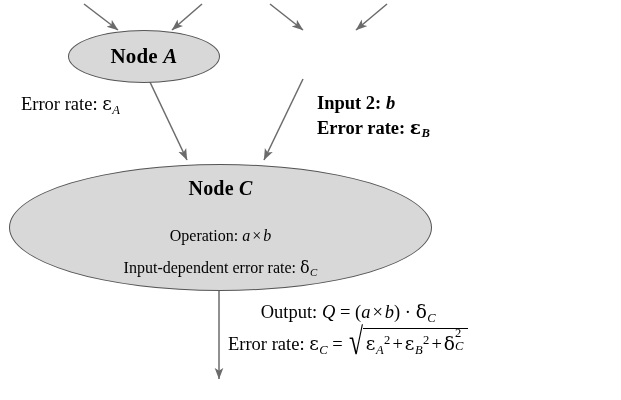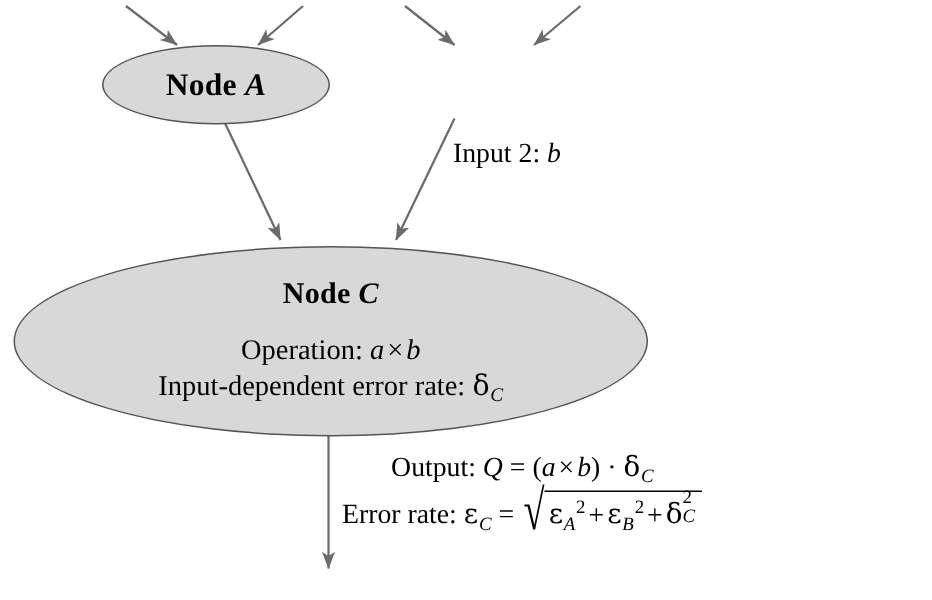--- a/index.html
+++ b/index.html
@@ -57,34 +57,34 @@
   }
   .node-title .ital {
     font-style: italic;
     font-weight: bold;
   }
   #node-c .node-title {
     font-size: 20px;
     margin-bottom: 14px;
   }
   .c-line {
-    font-size: 19px;
+    font-size: 16px;
     white-space: nowrap;
-    margin-top: 2px;
+    margin-top: 14px;
   }
   .label-block {
     position: absolute;
     font-size: 18.5px;
     line-height: 1.28;
     white-space: nowrap;
     z-index: 3;
     color: #000000;
   }
   #label-input1 { left: 21px;  top: 92px; }
-  #label-input2 { left: 302px; top: 92px; }
+  #label-input2 { left: 317px; top: 92px; font-weight: bold; }
   #label-output {
     left: 228px;
     top: 298px;
     line-height: 1.55;
     text-align: center;
   }
   .it { font-style: italic; }
   .gk { font-style: normal; font-family: "DejaVu Serif", serif; }
   .sub {
     font-size: 0.68em;
@@ -183,26 +183,34 @@
       <span>Operation:</span>
       <span class="it">a</span><span class="op">×</span><span class="it">b</span>
     </div>
     <div class="c-line">
       <span>Input-dependent error rate:</span>
       <span class="gk">δ</span><span class="sub">C</span>
     </div>
   </div>
 
   <div id="label-input1" class="label-block">
+    <div>
+      <span>Error rate:</span>
+      <span class="gk">ε</span><span class="sub">A</span>
+    </div>
   </div>
 
   <div id="label-input2" class="label-block">
     <div>
       <span>Input 2:</span>
       <span class="it">b</span>
+    </div>
+    <div>
+      <span>Error rate:</span>
+      <span class="gk">ε</span><span class="sub">B</span>
     </div>
   </div>
 
   <div id="label-output" class="label-block">
     <div>
       <span>Output:</span>
       <span class="it">Q</span>
       <span>=</span>
       <span>(</span><span class="it">a</span><span class="op">×</span><span class="it">b</span><span>)</span>
       <span>·</span>

